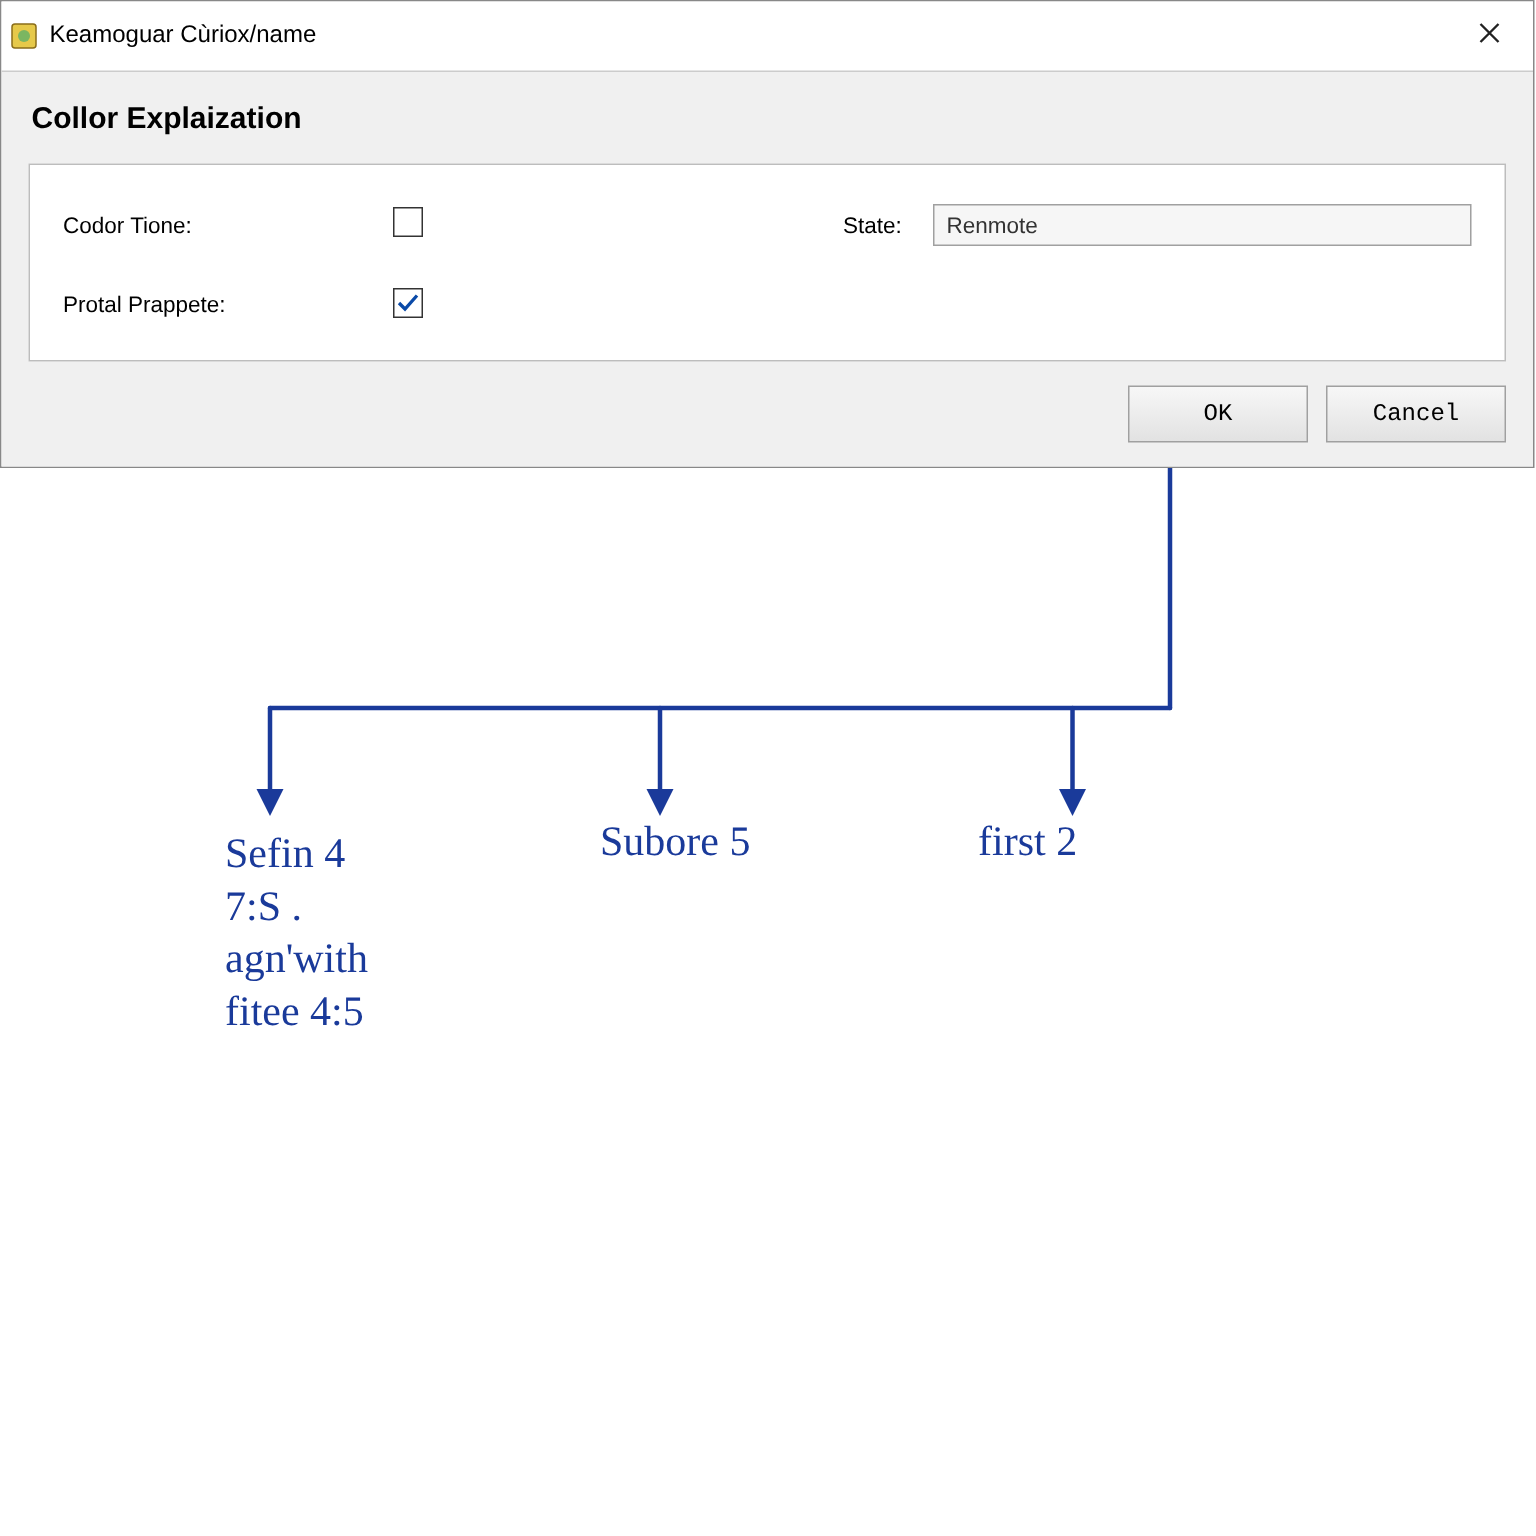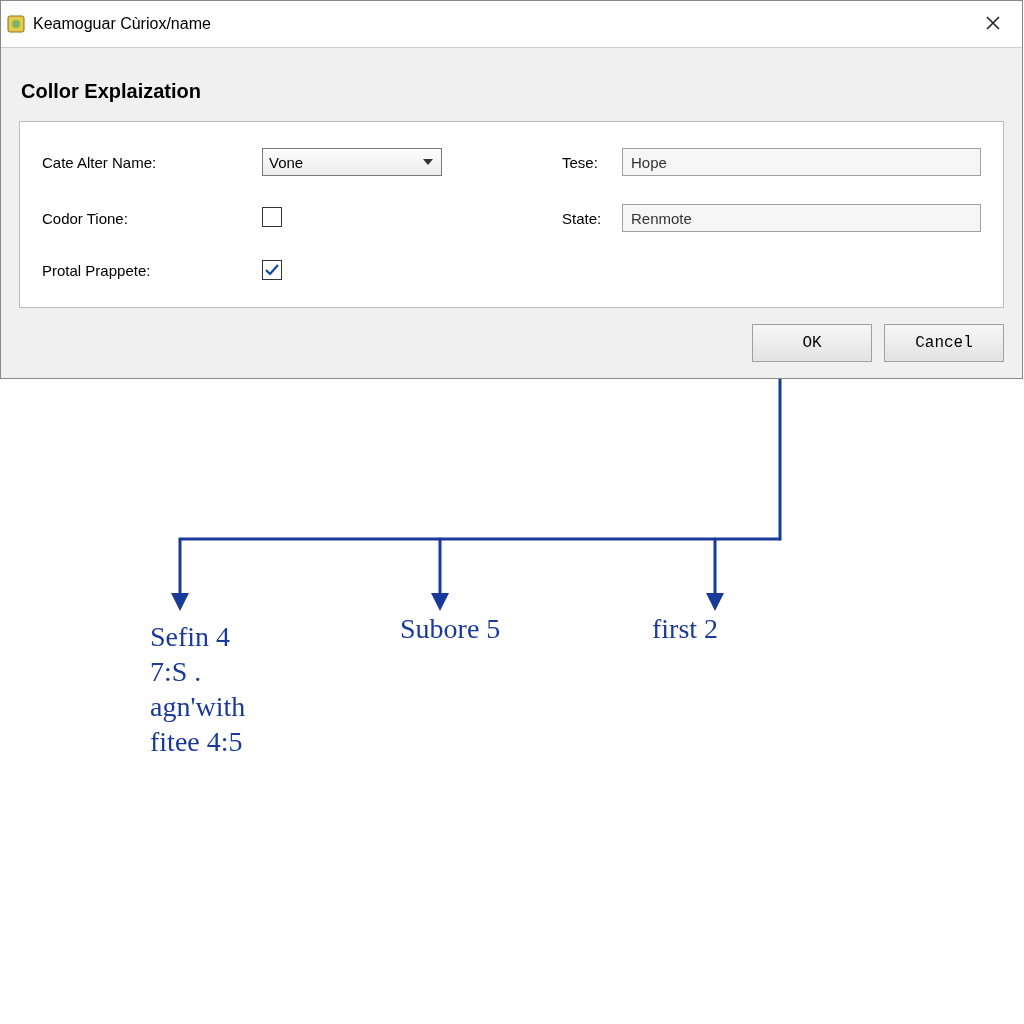--- a/index.html
+++ b/index.html
@@ -37,21 +37,21 @@
     width: 38px; height: 28px;
     display: flex; align-items: center; justify-content: center;
     font-size: 20px;
     background: transparent;
     border: none;
     cursor: pointer;
     font-family: inherit;
   }
   .dialog-body {
     background: #f0f0f0;
-    padding: 32px 18px 16px 18px;
+    padding: 20px 18px 16px 18px;
   }
   .section-heading {
     font-size: 20px;
     font-weight: 700;
     margin-bottom: 18px;
     margin-left: 2px;
   }
   .group-box {
     border: 1px solid #bdbdbd;
     background: #fff;
@@ -154,36 +154,20 @@
           </svg>
       </span>
     </button>
   </div>
 
   <div class="dialog-body">
     <div class="section-heading">Collor Explaization</div>
 
     <div class="group-box">
 
-      <div class="form-row">
-        <div class="label-col-left">Cate Alter Name:</div>
-        <div class="ctrl-col-left">
-          <div class="combo">
-            <span>Vone</span>
-            <span class="combo-caret"></span>
-          </div>
-        </div>
-        <div class="gap-col"></div>
-        <div class="label-col-right">Tese:</div>
-        <div class="ctrl-col-right">
-          <div class="text-input">
-            <span>Hope</span>
-          </div>
-        </div>
-      </div>
 
       <div class="form-row">
         <div class="label-col-left">Codor Tione:</div>
         <div class="ctrl-col-left">
           <span class="chk"></span>
         </div>
         <div class="gap-col"></div>
         <div class="label-col-right">State:</div>
         <div class="ctrl-col-right">
           <div class="text-input">

